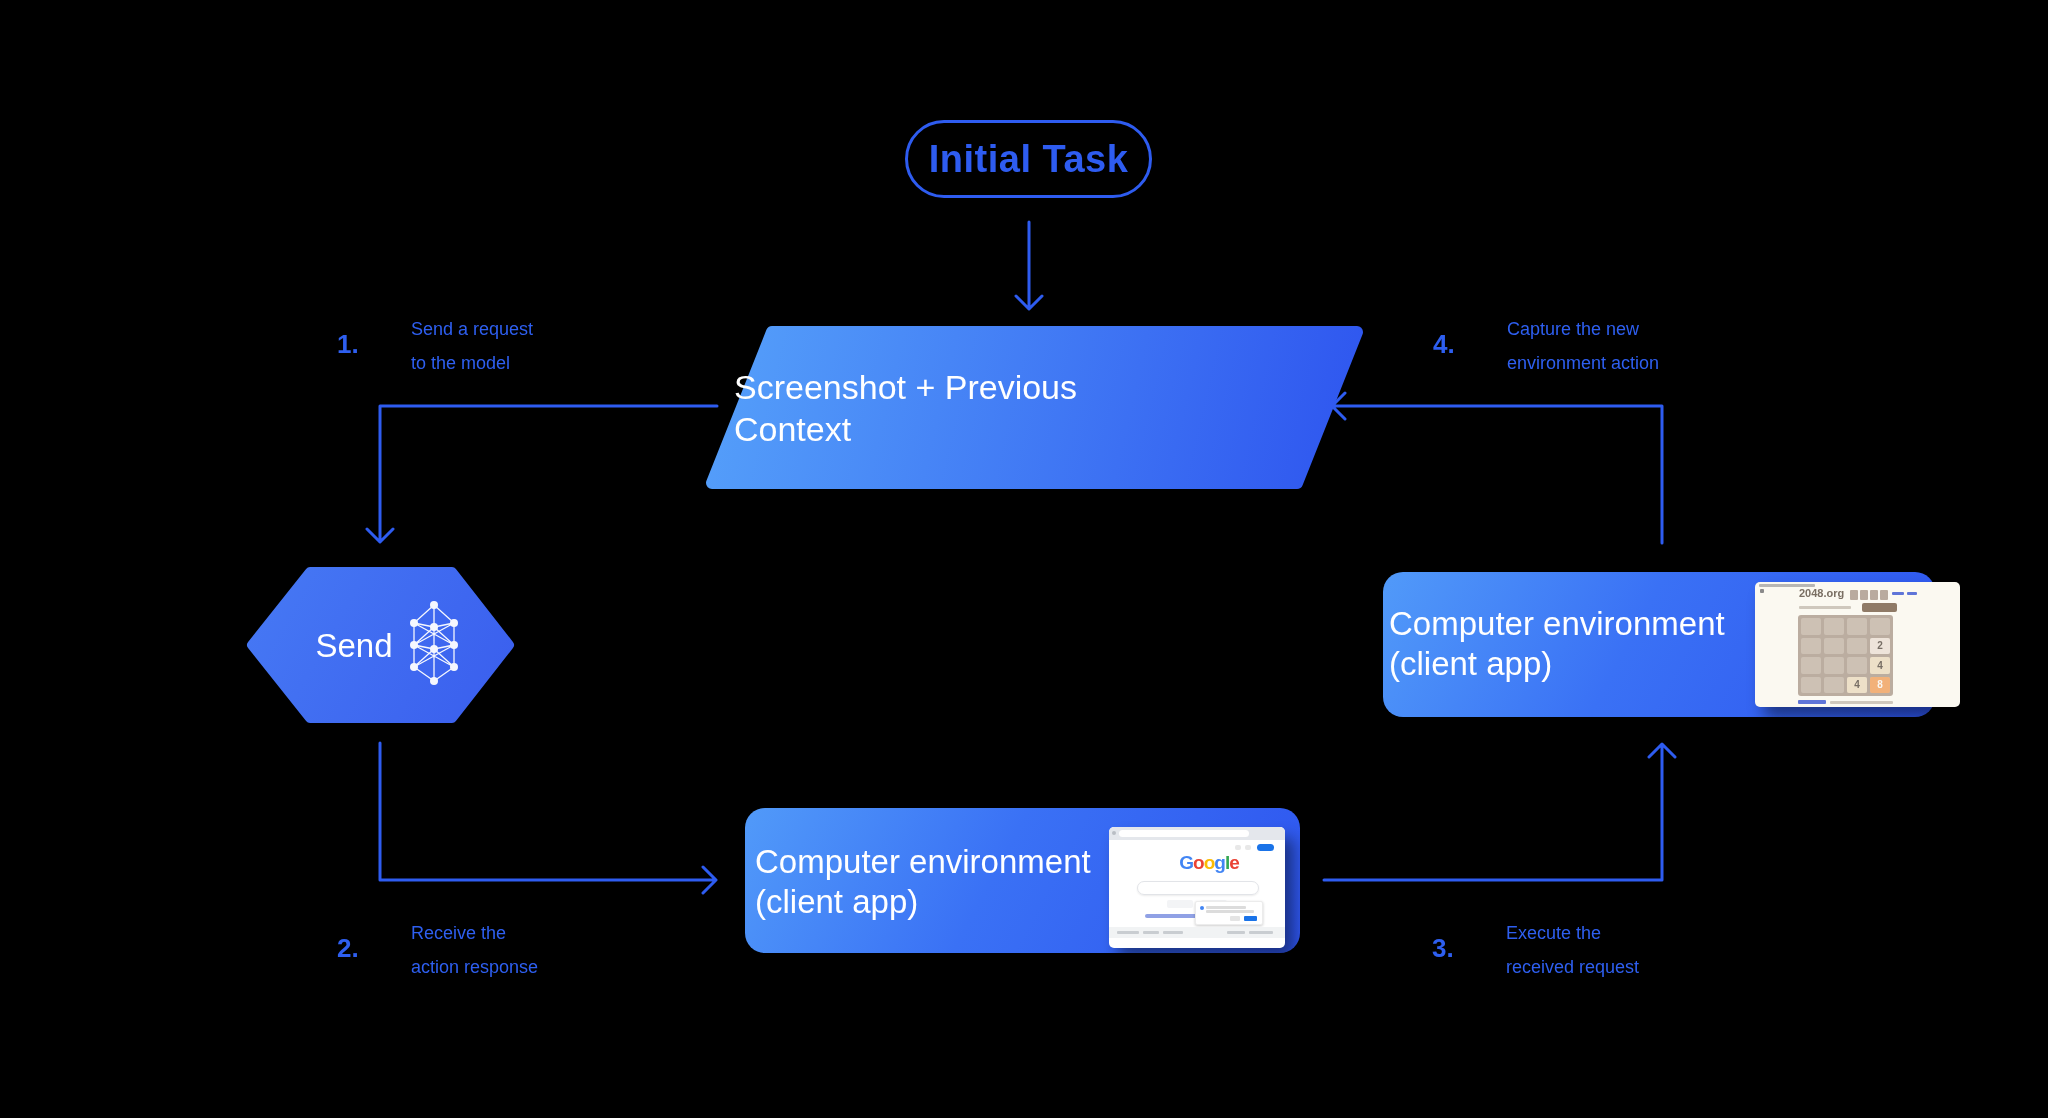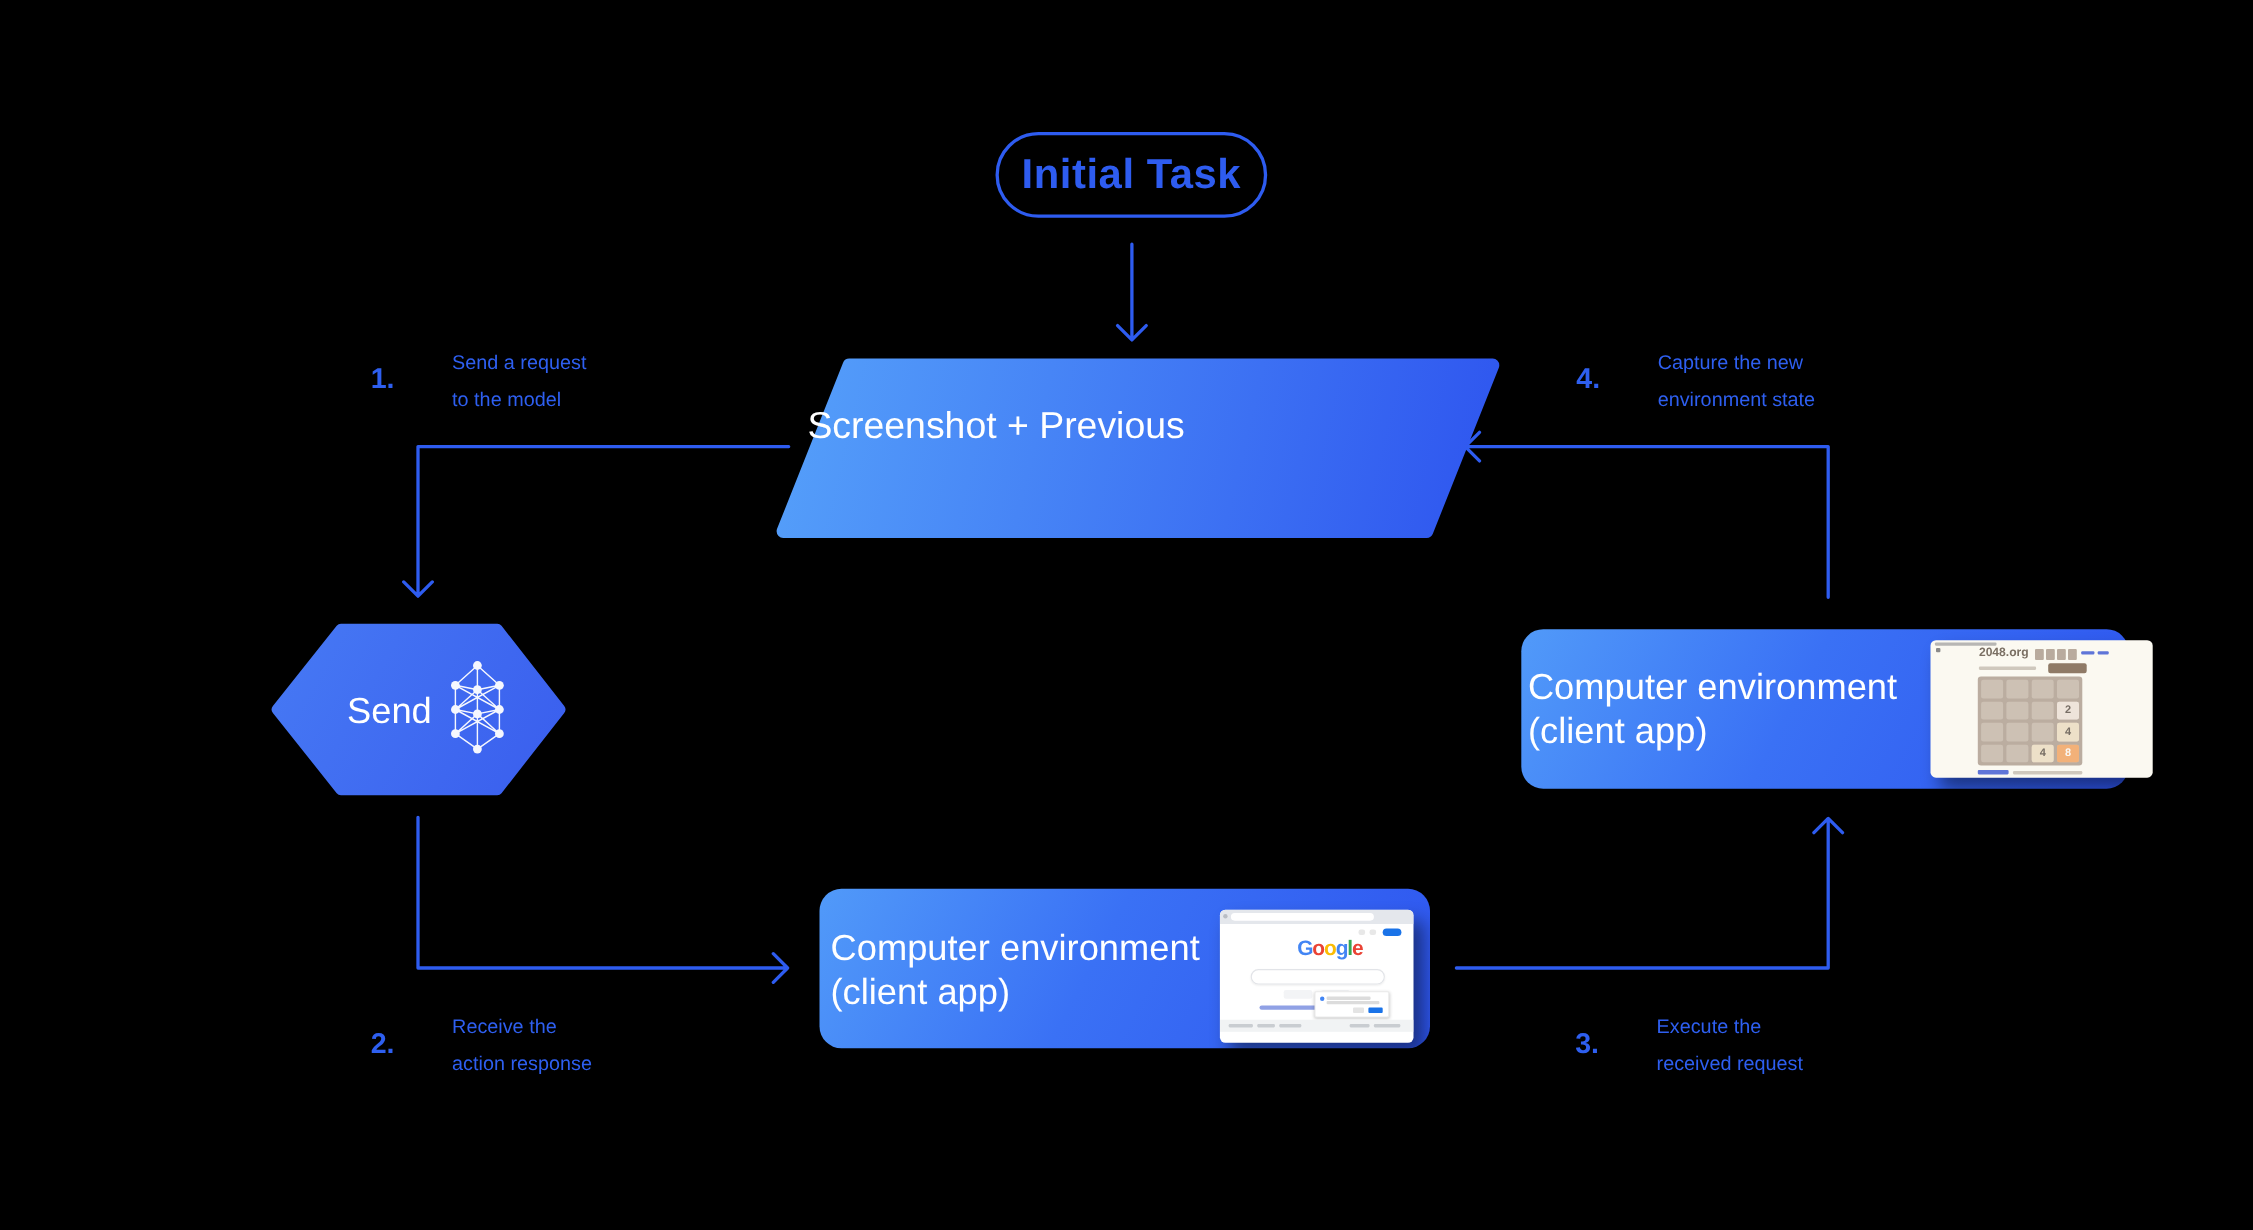--- a/index.html
+++ b/index.html
@@ -55,21 +55,21 @@
   .g-btn{top:73px;width:26px;height:8px;background:#f3f4f6;border-radius:2px;}
   .g-lang{left:36px;top:87px;width:104px;height:4px;background:#7d90e0;border-radius:2px;opacity:.85;}
   .g-dialog{left:86px;top:74px;width:66px;height:22px;background:#fff;border:1px solid #ececec;border-radius:2px;box-shadow:0 1px 3px rgba(0,0,0,.2);}
   .g-dlg-txt{left:10px;background:#dcdcdc;border-radius:1px;height:2.5px;}
   .g-dlg-ok{left:48px;top:14px;width:13px;height:5px;border-radius:1px;}
   .g-dlg-no{left:34px;top:14px;width:10px;height:5px;background:#e4e4e4;border-radius:1px;}
   .g-foot{left:0;top:100px;width:176px;height:11px;background:#f1f3f4;}
   .g-foot-bar{top:4px;height:3px;background:#c9cdd1;border-radius:1px;}
 
   
-  .t-thumb{left:372px;top:10px;width:202px;height:125px;background:#fbf9f1;}
+  .t-thumb{left:372px;top:10px;width:185px;height:125px;background:#fbf9f1;padding-left:20px;}
   .t-tab{left:4px;top:2px;width:56px;height:3px;background:#9a9a9a;border-radius:1px;opacity:.7;}
   .t-ico{left:5px;top:7px;width:4px;height:4px;background:#8a8a8a;border-radius:1px;}
   .t-title{left:44px;top:5px;font-size:11px;font-weight:700;color:#7a6f63;}
   .t-score{top:8px;width:8px;height:10px;background:#b9ab9e;border-radius:1px;}
   .t-blue{background:#5f75d8;border-radius:1px;}
   .t-sub{left:44px;top:24px;width:52px;height:3px;background:#cfc8bd;border-radius:1px;}
   .t-newgame{left:107px;top:21px;width:35px;height:9px;background:#8f7a66;border-radius:2px;}
   .t-grid{left:43px;top:33px;width:95px;height:81px;background:#bbada0;border-radius:3px;
           display:grid;grid-template-columns:repeat(4,1fr);grid-template-rows:repeat(4,1fr);
           gap:3px;padding:3px;box-sizing:border-box;}
@@ -131,20 +131,21 @@
       </g>
     </g>
   </svg>
 
   <div class="abs pill" style="border-color: rgb(46, 92, 240);">
     <span style="color: rgb(46, 92, 240);">Initial Task</span>
   </div>
 
   <div class="abs node-label para-label">
     <div>Screenshot + Previous</div>
+    <div>Context</div>
   </div>
 
   <div class="abs node-label model-label">Send</div>
 
   <div class="abs step" id="step1" style="color: rgb(46, 95, 240);">
     <div class="num">1.</div>
     <div class="lines">
       <div>Send a request</div>
       <div>to the model</div>
     </div>
@@ -160,21 +161,21 @@
     <div class="num">3.</div>
     <div class="lines">
       <div>Execute the</div>
       <div>received request</div>
     </div>
   </div>
   <div class="abs step" id="step4" style="color: rgb(46, 95, 240);">
     <div class="num">4.</div>
     <div class="lines">
       <div>Capture the new</div>
-      <div>environment state</div>
+      <div>environment action</div>
     </div>
   </div>
 
   <div class="abs env-box env-exec">
     <div class="abs node-label box-label exec" style="left:10px;top:34px;">
       <div>Computer environment</div>
       <div>(client app)</div>
     </div>
 
     <div class="abs thumb g-thumb">

